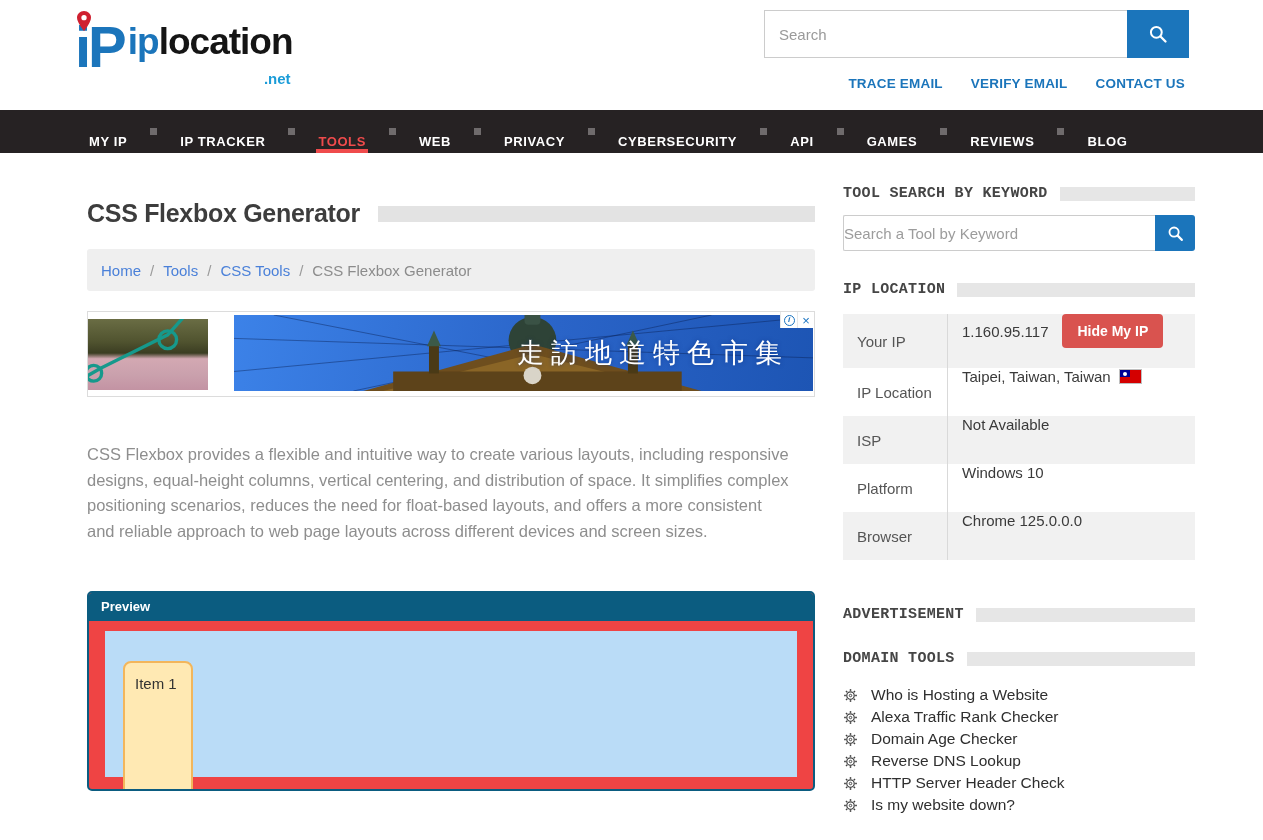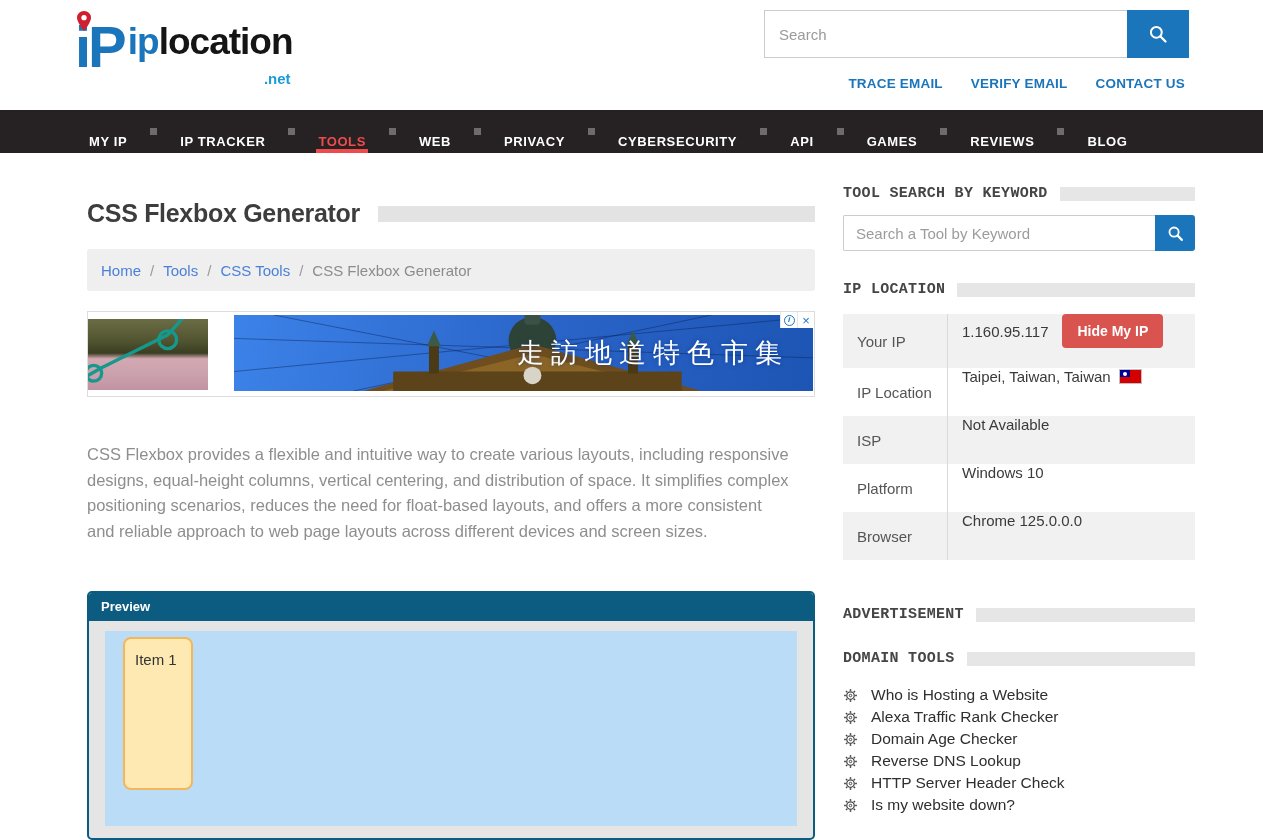--- a/index.html
+++ b/index.html
@@ -72,42 +72,42 @@
     display: flex; align-items: center; justify-content: center; font-size: 13px;
     cursor: pointer; border-left: 1px solid #e7e7e7; }
   .ad-ctrl .info-ring { width: 11px; height: 11px; border: 1.4px solid #1a73c0;
     border-radius: 50%; font-size: 8px; font-weight: bold; line-height: 8px;
     display: flex; align-items: center; justify-content: center; font-style: italic; }
 
   .description { margin-top: 45px; width: 706px; font-size: 16.5px; line-height: 1.55;
     color: #8e8e8e; }
 
   .preview-card { margin-top: 47px; border: 2px solid #0b5c80; border-radius: 5px;
-    overflow: hidden; background: #e5e5e5; }
+    overflow: hidden; background: #ef4444; }
   .preview-header { background: #0b5c80; color: #fff; font-size: 13px; font-weight: bold;
     padding: 6px 12px 7px; }
   .preview-body { padding: 10px 16px 12px; }
-  .flex-container { background: #badcf7; height: 195px; padding: 6px 18px;
+  .flex-container { background: #badcf7; height: 146px; padding: 30px 18px;
     display: flex; align-items: flex-start; }
   .flex-item { width: 70px; height: 153px; background: #ffe9b3; border: 2px solid #f3b65b;
     border-radius: 8px; padding: 12px 0 0 10px; font-size: 15px; color: #333; cursor: grab; }
 
   
   .side-heading { display: flex; align-items: center; gap: 12px; font-family: Liberation Mono, monospace; }
   .side-heading .sh-text { font-size: 15px; font-weight: 600; color: #454545;
     letter-spacing: 0.3px; white-space: nowrap; }
   .side-heading .sh-bar { flex: 1; height: 14px; background: #e6e6e6; }
   .sh-1 { margin-top: 32px; }
   .sh-2 { margin-top: 30px; }
   .sh-3 { margin-top: 46px; }
   .sh-4 { margin-top: 27px; }
 
   .tool-search { margin-top: 13px; display: flex; }
   .tool-search input { flex: 1; height: 36px; border: 1px solid #ccc; border-right: none;
-    border-radius: 2px 0 0 2px; padding: 0 12px; font-size: 15px; color: #555; outline: none;
+    border-radius: 2px 0 0 2px; padding: 0 0; font-size: 15px; color: #555; outline: none;
     font-family: "Liberation Sans", sans-serif; }
   .tool-search input::placeholder { color: #9c9c9c; }
   .ts-btn { width: 40px; height: 36px; background: #1b75bb; border: none; cursor: pointer;
     border-radius: 0 3px 3px 0; display: flex; align-items: center; justify-content: center; }
 
   .ip-table { margin-top: 16px; font-size: 15px; }
   .ip-row { display: flex; align-items: flex-start; min-height: 48px; background: #fff; }
   .ip-row.alt { background: #f1f1f1; }
   .ip-row.tall { min-height: 54px; }
   .ip-label { width: 105px; align-self: stretch; display: flex; align-items: center;

